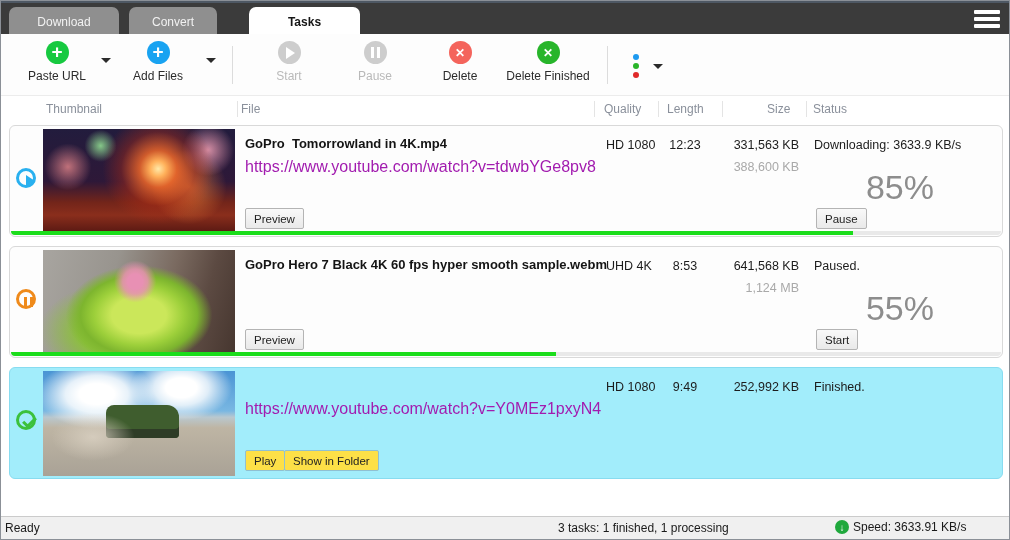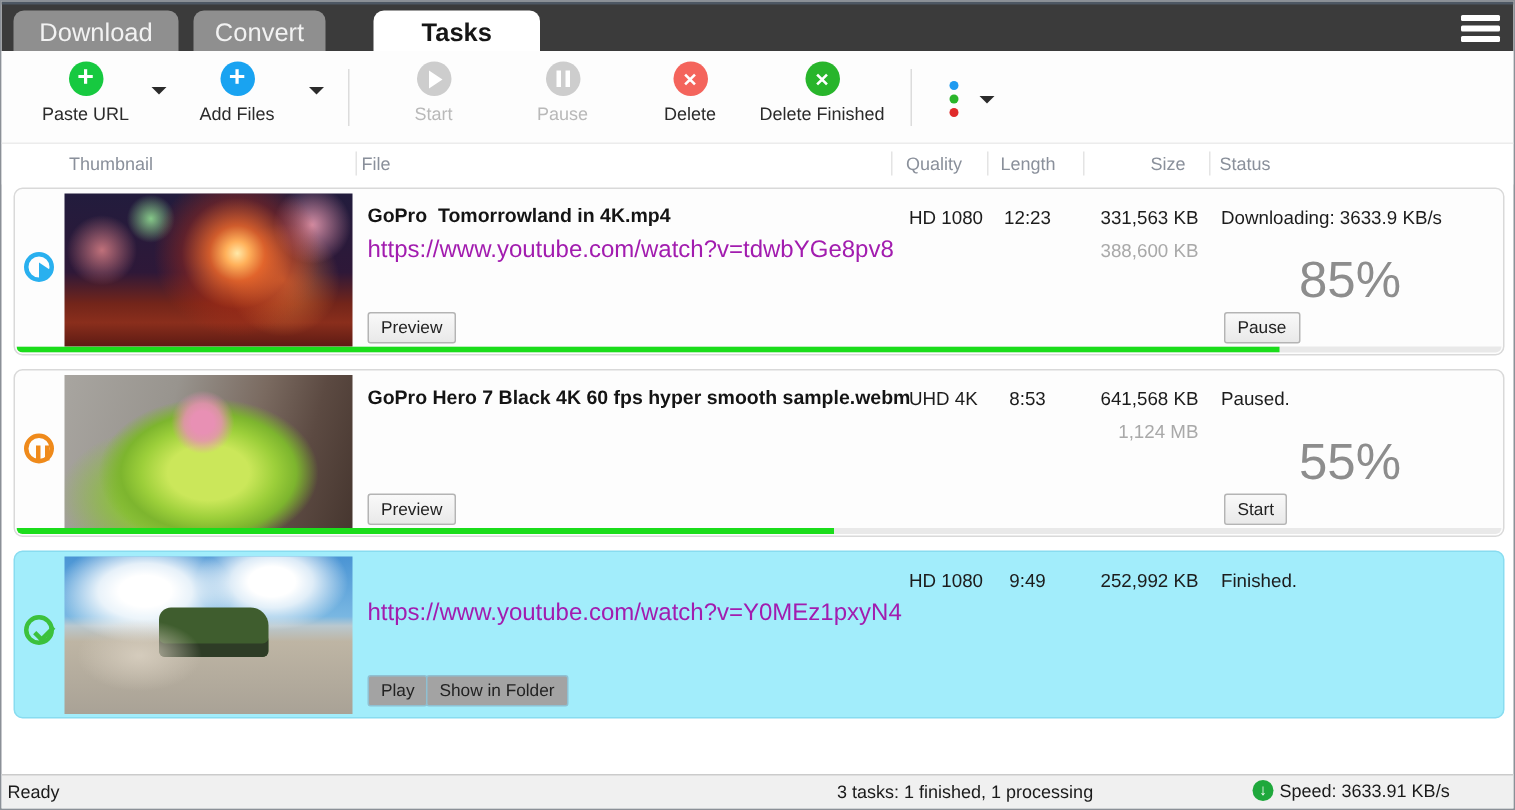--- a/index.html
+++ b/index.html
@@ -5,21 +5,21 @@
   * { box-sizing: border-box; }
   body { margin: 0; background: #e8e8e8; font-family: "Liberation Sans", sans-serif; }
   .window {
     position: relative; width: 1010px; height: 540px;
     background: #fff; border: 1px solid #8b9097; overflow: hidden;
   }
   
   .topbar { position: absolute; top: 0; left: 0; right: 0; height: 33px;
     background: #3b3b3b; border-top: 2px solid #4e5864; }
   .tab { position: absolute; top: 4px; height: 29px; border-radius: 7px 7px 0 0;
-    background: #8f8f8f; color: #f2f2f2; font-size: 17px;
+    background: #8f8f8f; color: #f2f2f2; font-size: 12px;
     display: flex; align-items: center; justify-content: center; cursor: default; }
   .tab-download { left: 8px; width: 110px; }
   .tab-convert { left: 128px; width: 88px; }
   .tab-tasks { left: 248px; width: 111px; background: #fff; color: #161616; font-weight: bold; }
   .hamburger { position: absolute; right: 9px; top: 7px; width: 26px; cursor: pointer; }
   .hamburger .bar { height: 4px; background: #fff; margin-bottom: 3px; border-radius: 1px; }
   
   .toolbar { position: absolute; top: 33px; left: 0; right: 0; height: 62px;
     background: #fdfdfd; border-bottom: 1px solid #ececec; }
   .tb-item { position: absolute; top: 7px; display: flex; flex-direction: column;
@@ -85,21 +85,21 @@
     background: #3f5d2e; border-radius: 8px 12px 4px 4px; box-shadow: inset 0 -9px 0 #2e3c26; }
   .thumb-tractor::after { content: ""; position: absolute; left: 4%; top: 40%; width: 44%; height: 46%;
     background: radial-gradient(ellipse, rgba(214,205,190,.95), rgba(214,205,190,0) 70%); }
   .task-title { position: absolute; left: 235px; top: 10px; font-size: 13px; font-weight: bold;
     color: #141414; white-space: pre; }
   .task-url { position: absolute; left: 235px; top: 32px; font-size: 16px; color: #a21caf; }
   .row-btn { position: absolute; top: 82px; height: 21px; padding: 0 8px; font-size: 11.5px;
     font-family: "Liberation Sans", sans-serif; color: #222;
     background: linear-gradient(#f9f9f9, #e9e9e9); border: 1px solid #b4b4b4; border-radius: 2px;
     display: inline-flex; align-items: center; cursor: pointer; white-space: nowrap; }
-  .selected .row-btn { background: #a3a3a3; border-color: #8fc0d2; }
+  .selected .row-btn { background: #fde047; border-color: #8fc0d2; }
   .btn-left1 { left: 235px; } .btn-left2 { left: 274px; } .btn-action { left: 806px; }
   .task-quality { position: absolute; left: 596px; top: 12px; font-size: 12.5px; color: #1c1c1c; }
   .task-length { position: absolute; left: 640px; top: 12px; width: 70px; text-align: center;
     font-size: 12.5px; color: #1c1c1c; }
   .task-size1 { position: absolute; left: 712px; top: 12px; width: 77px; text-align: right;
     font-size: 12.5px; color: #1c1c1c; }
   .task-size2 { position: absolute; left: 712px; top: 34px; width: 77px; text-align: right;
     font-size: 12.5px; color: #a9a9a9; }
   .task-status { position: absolute; left: 804px; top: 12px; font-size: 12.5px; color: #1c1c1c; }
   .task-percent { position: absolute; right: 68px; top: 42px; font-size: 34px; color: #8d8d8d; }

